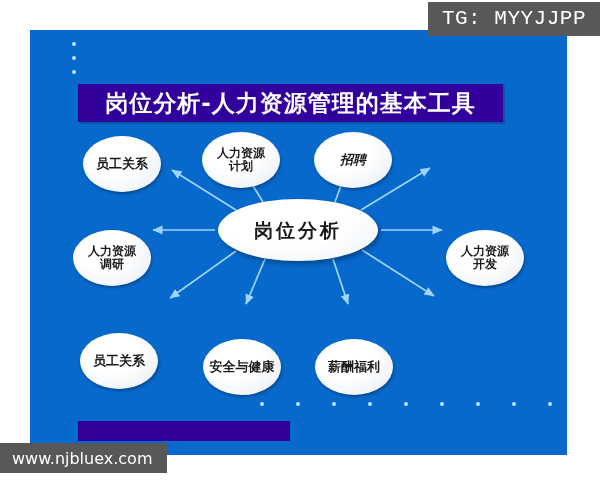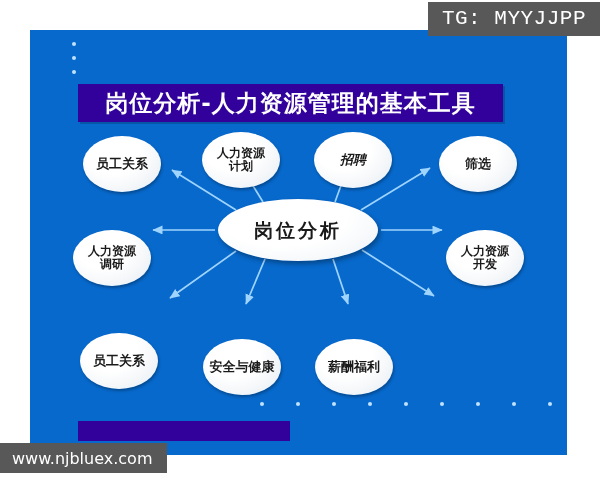--- a/index.html
+++ b/index.html
@@ -202,23 +202,20 @@
     <span class="node-label">
       <span>人力资源</span><br>
       <span>计划</span>
     </span>
   </div>
 
   <div class="node satellite" style="left:284px; top:102px;font-style:italic;">
     <span class="node-label">招聘</span>
   </div>
 
-  <div class="node satellite" style="left:409px; top:106px;">
-    <span class="node-label">筛选</span>
-  </div>
 
   <div class="node satellite two-line" style="left:43px;  top:200px;">
     <span class="node-label">
       <span>人力资源</span><br>
       <span>调研</span>
     </span>
   </div>
 
   <div class="node satellite two-line" style="left:416px; top:200px;">
     <span class="node-label">

